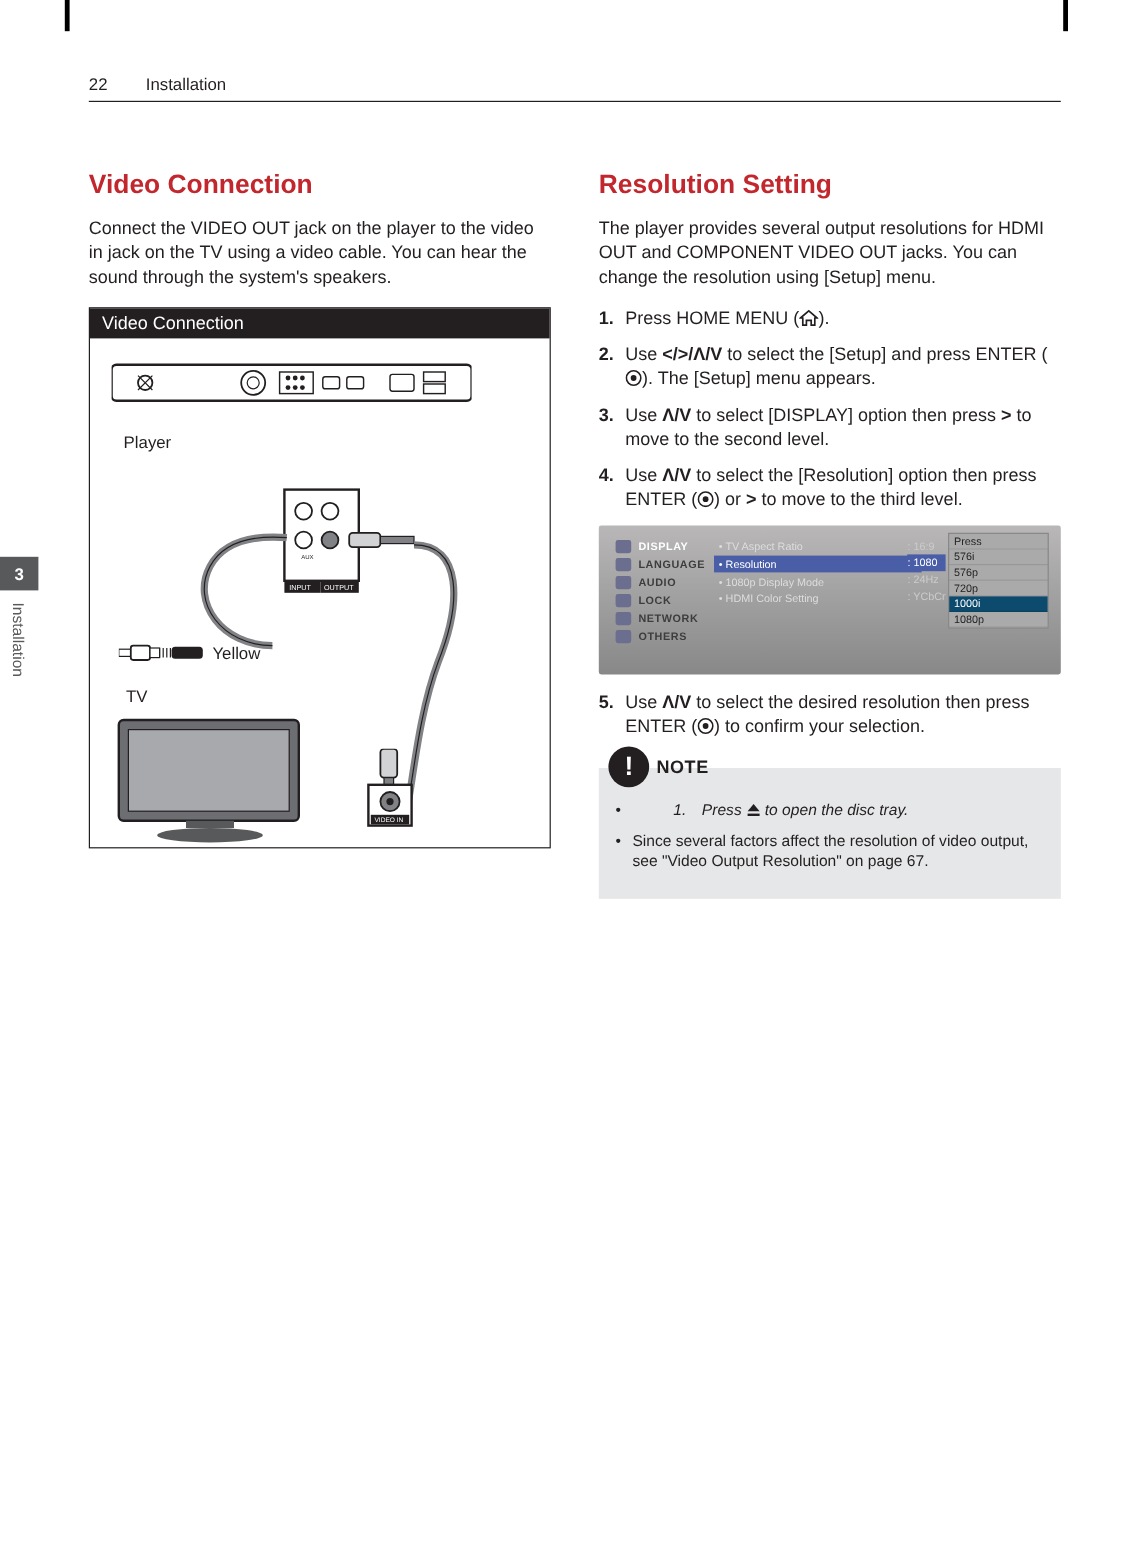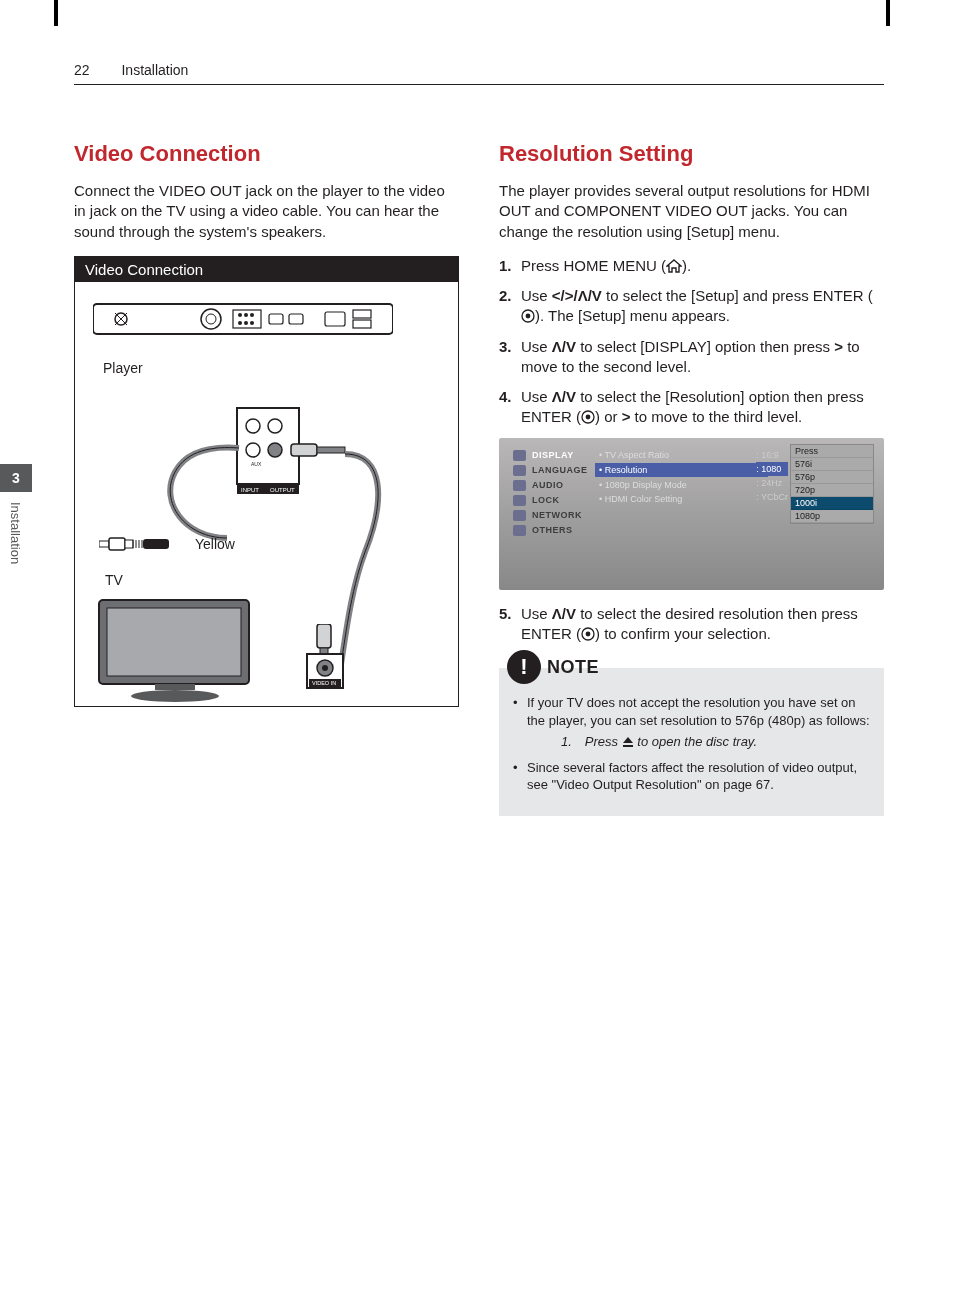--- a/index.html
+++ b/index.html
@@ -14,39 +14,39 @@
   .columns { display: flex; gap: 40px; }
   .col { flex: 1; min-width: 0; }
   h2.section { font-size: 22px; font-weight: bold; color: #c1272d; margin-bottom: 14px; }
   p.body { font-size: 15px; line-height: 1.35; margin-bottom: 14px; }
   .diagram-box { border: 1px solid #231f20; margin-top: 6px; }
   .diagram-title { background: #231f20; color: #fff; font-size: 15px; padding: 4px 10px; }
   .diagram-body { height: 424px; position: relative; }
   ol.steps { counter-reset: step; list-style: none; padding: 0; }
   ol.steps > li { position: relative; padding-left: 22px; margin-bottom: 10px; font-size: 15px; line-height: 1.35; }
   ol.steps > li::before { counter-increment: step; content: counter(step) "."; position: absolute; left: 0; font-weight: bold; }
-  .screenshot { width: 100%; height: 152px; margin: 8px 0 14px; position: relative; background: linear-gradient(#b9b7b8, #888); border-radius: 2px; overflow: hidden; }
+  .screenshot { width: 100%; height: 124px; margin: 8px 0 14px; position: relative; background: linear-gradient(#b9b7b8, #888); border-radius: 2px; overflow: hidden; }
   .note-box { background: #e6e7e8; padding: 14px 14px 14px 14px; margin-top: 24px; position: relative; font-size: 13px; }
   .note-title-row { display: flex; align-items: center; margin: -32px 0 10px -6px; }
   .note-icon { width: 34px; height: 34px; border-radius: 50%; background: #231f20; color: #fff; font-weight: bold; font-size: 22px; display: flex; align-items: center; justify-content: center; margin-right: 6px; }
-  .note-label { font-weight: bold; font-size: 18px; letter-spacing: .5px; }
+  .note-label { font-weight: bold; font-size: 15px; letter-spacing: .5px; }
   .note-box ul { list-style: none; padding: 0; }
   .note-box ul > li { position: relative; padding-left: 14px; margin-bottom: 8px; line-height: 1.35; }
   .note-box ul > li::before { content: "•"; position: absolute; left: 0; }
   .note-box ol { list-style: none; padding: 0; margin-top: 4px; }
   .note-box ol > li { position: relative; padding-left: 34px; margin-bottom: 4px; font-style: italic; }
   .side-tab { position: absolute; left: 0; top: 464px; width: 32px; }
   .tab-num { background: #58595b; color: #fff; text-align: center; font-size: 14px; font-weight: bold; padding: 6px 0; }
   .tab-text { writing-mode: vertical-rl; text-orientation: mixed; font-size: 13px; color: #58595b; padding: 10px 8px 0; }
   .footer { position: absolute; bottom: 22px; left: 80px; right: 80px; font-size: 10px; color: #666; display: flex; justify-content: space-between; }
   .icon-inline { display: inline-block; vertical-align: -2px; }
   
   .player-svg { position: absolute; top: 18px; left: 18px; width: 300px; }
   .player-label { position: absolute; top: 78px; left: 28px; font-size: 14px; }
-  .yellow-plug { position: absolute; top: 252px; left: 24px; display:flex; align-items:center; gap:24px; font-size:14px; }
+  .yellow-plug { position: absolute; top: 252px; left: 24px; display:flex; align-items:center; gap:6px; font-size:14px; }
   .tv-label { position: absolute; top: 290px; left: 30px; font-size: 14px; }
   .tv-svg { position: absolute; top: 314px; left: 20px; }
   
   .ss-side { position:absolute; left:10px; top:10px; bottom:10px; width:86px; }
   .ss-row { display:flex; align-items:center; gap:6px; color:#3d3d3d; font-size:9px; font-weight:bold; padding:2px 0 2px 4px; letter-spacing:.5px;}
   .ss-row.active { color:#fff; }
   .ss-row .ss-ic { width:13px; height:11px; background:#6b6e8e; border-radius:2px; }
   .ss-set { position:absolute; left:100px; top:10px; right:120px; color:#ddd; font-size:9px; }
   .ss-set div { padding:2px 0; }
   .ss-set .hl { background:#4a5ea8; color:#fff; padding:2px 4px; margin:1px -4px; }
@@ -251,21 +251,20 @@
           </li>
         </ol>
 
         <div class="note-box">
           <div class="note-title-row">
             <div class="note-icon">!</div>
             <div class="note-label">NOTE</div>
           </div>
           <ul>
             <li>
-              <span>If your TV does not accept the resolution you have set on the player, you can set resolution to 576p (480p) as follows:</span>
               <ol>
                 <li><span>1. Press </span><svg class="icon-inline" width="12" height="12" viewBox="0 0 12 12">
                       <path d="M6 1 L11 7 H1 Z" fill="#231f20"></path>
                       <rect x="1" y="9" width="10" height="2" fill="#231f20"></rect>
                     </svg><span> to open the disc tray.</span></li>
               </ol>
             </li>
             <li>Since several factors affect the resolution of video output, see "Video Output Resolution" on page 67.</li>
           </ul>
         </div>

